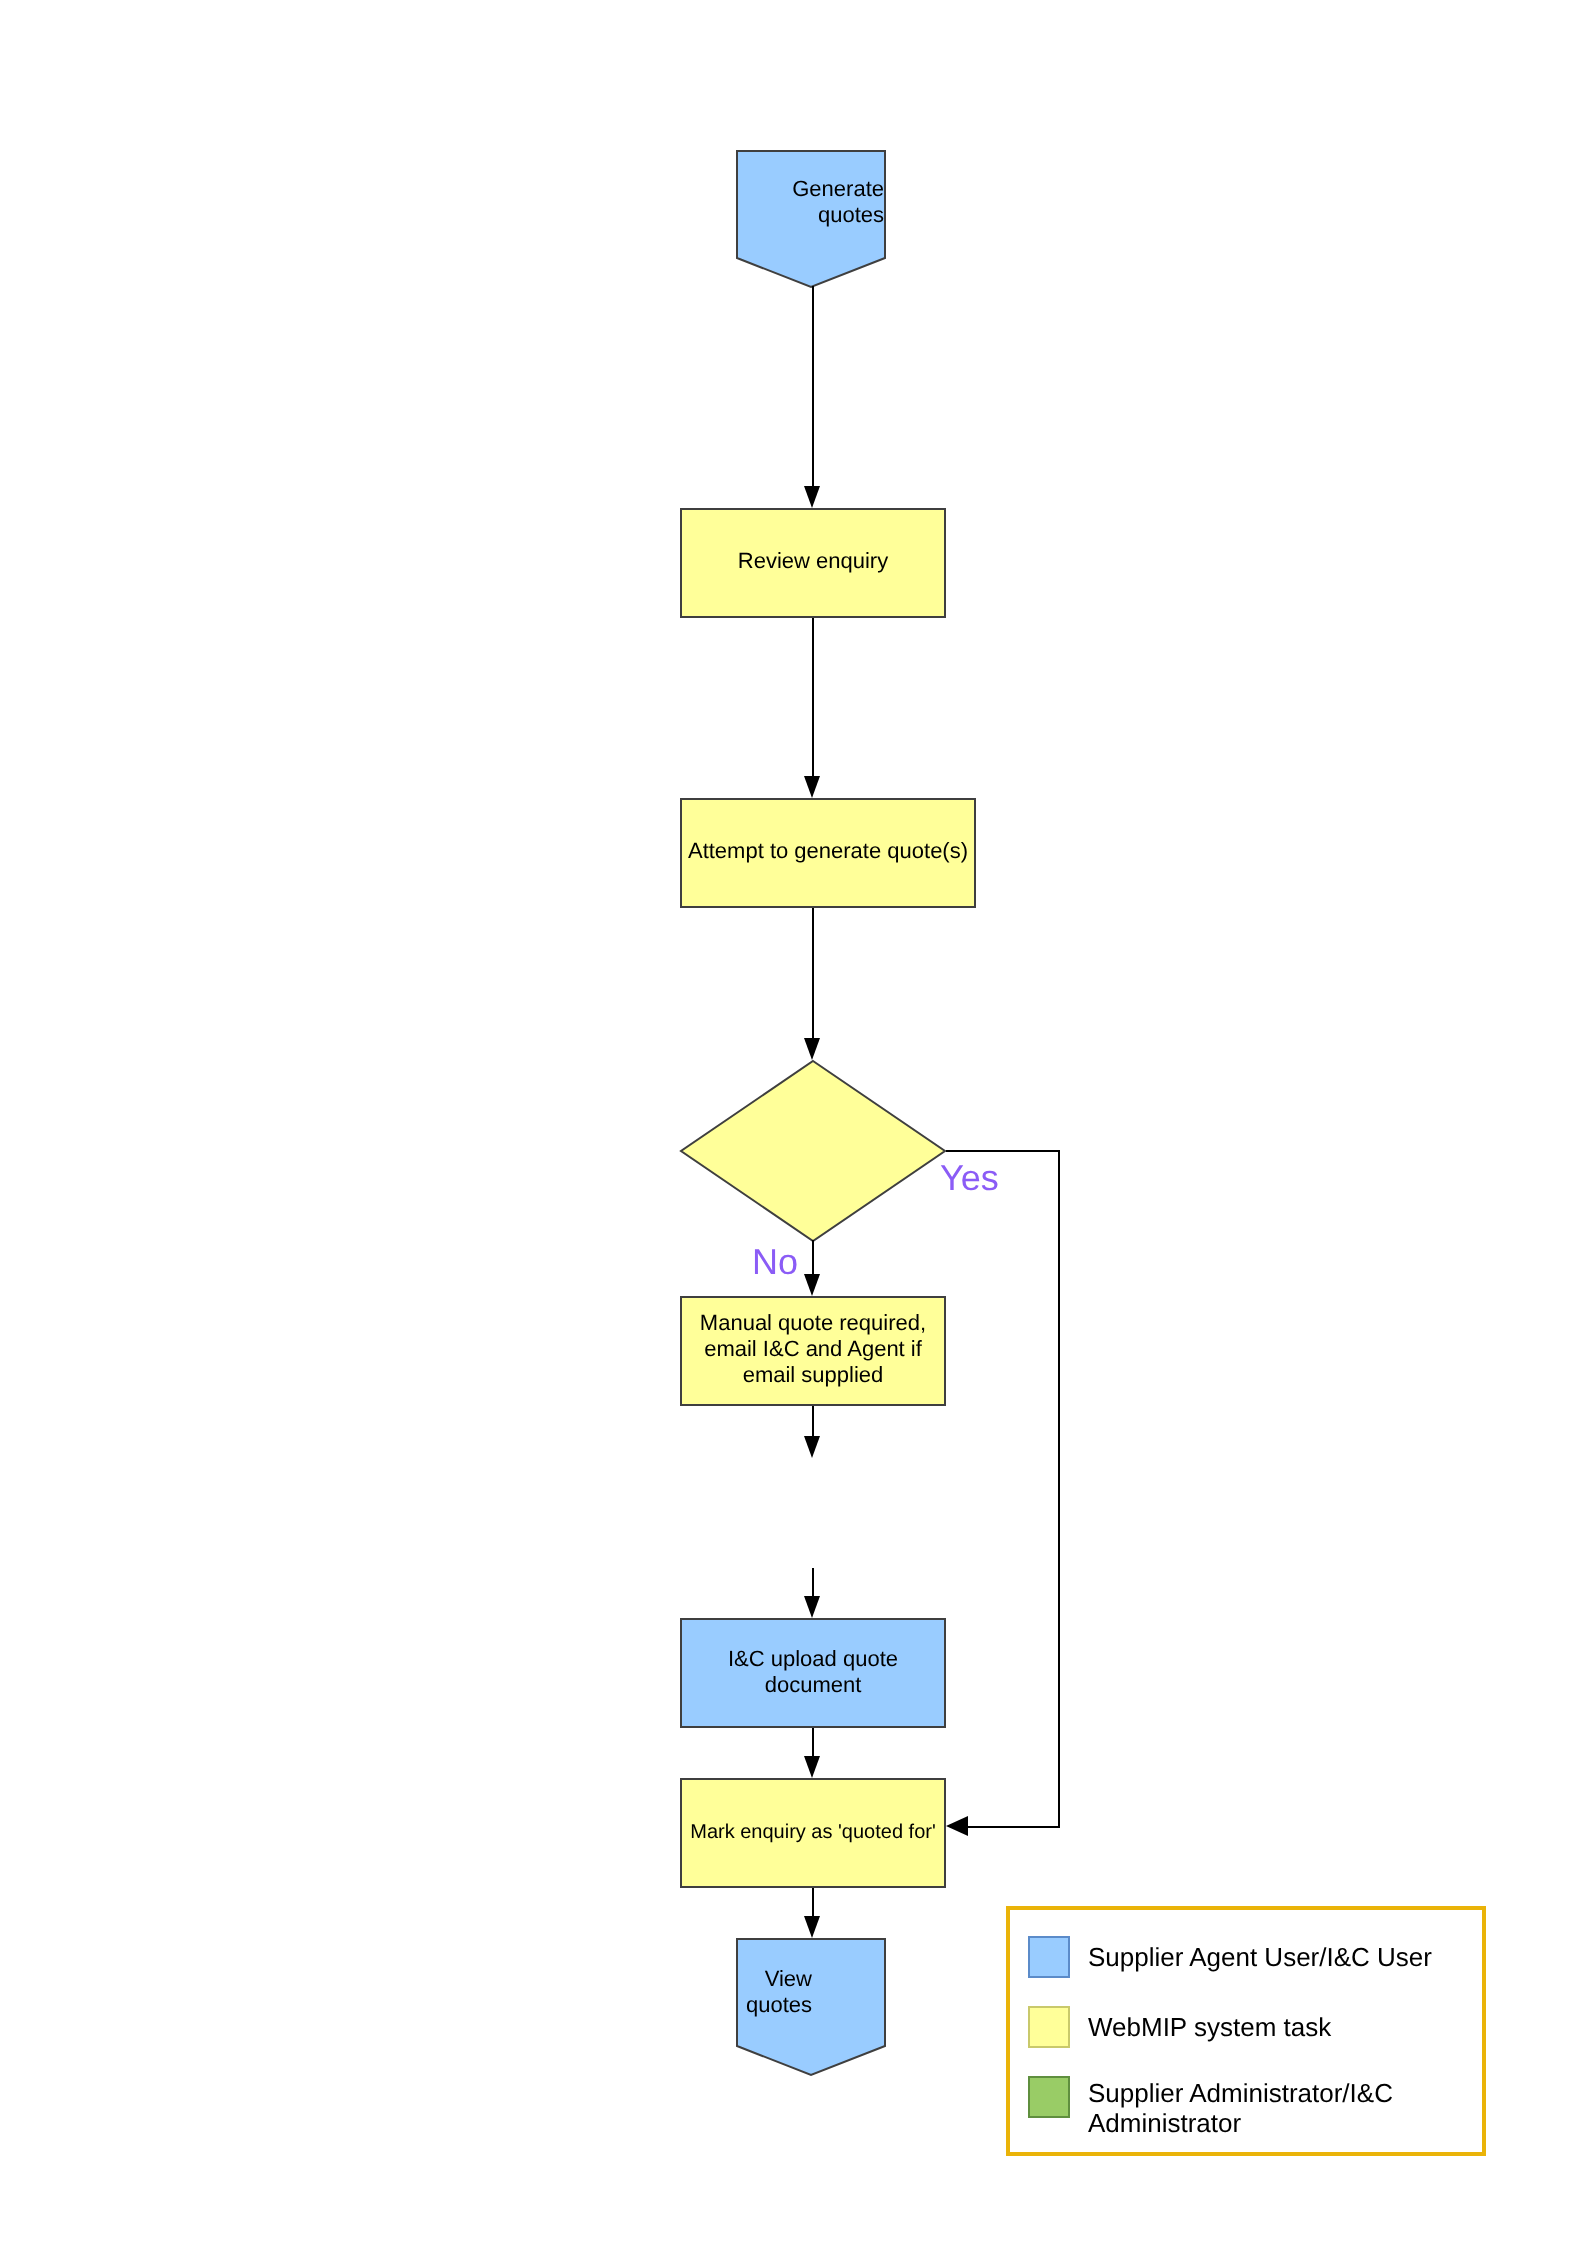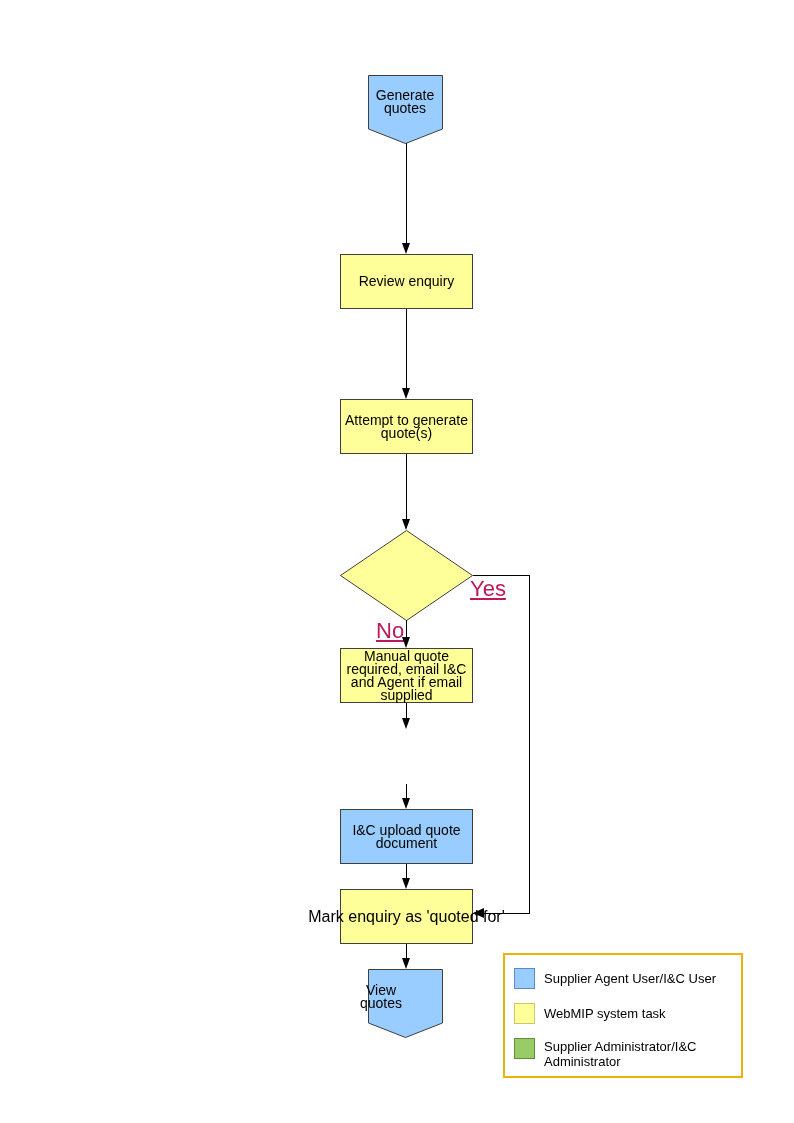--- a/index.html
+++ b/index.html
@@ -4,48 +4,48 @@
 <style>
   html,body{margin:0;padding:0;background:#ffffff;}
   .canvas{
     position:relative;width:794px;height:1123px;background:#ffffff;
     font-family:"Liberation Sans",sans-serif;color:#000;overflow:hidden;
   }
   
   .box{
     position:absolute;box-sizing:border-box;border:1px solid #3f3f3f;
     display:flex;align-items:center;justify-content:center;text-align:center;
-    font-size:14px;line-height:13px;padding:2px;color:#000;
+    font-size:11px;line-height:13px;padding:2px;color:#000;
   }
   .fill-yellow{background:#FFFF99;}
   .fill-blue{background:#99CCFF;}
-  .tight{font-size:16px;line-height:12px;white-space:nowrap;padding:4px;}
+  .tight{font-size:10px;line-height:12px;white-space:nowrap;padding:4px;}
   
   .shape-svg{position:absolute;overflow:visible;}
   .shape-svg polygon{stroke:#3f3f3f;stroke-width:1;}
   .poly-blue{fill:#99CCFF;}
   .poly-yellow{fill:#FFFF99;}
   .overlay-label{
     position:absolute;display:flex;align-items:center;justify-content:center;
-    text-align:center;font-size:14px;line-height:13px;color:#000;
+    text-align:right;font-size:11px;line-height:13px;color:#000;
   }
   
   .vline{position:absolute;width:1px;background:#000;}
   .hline{position:absolute;height:1px;background:#000;}
   .arrow-down{
     position:absolute;width:0;height:0;
     border-left:4px solid transparent;border-right:4px solid transparent;
     border-top:11px solid #000;
   }
   .arrow-left{
     position:absolute;width:0;height:0;
     border-top:5px solid transparent;border-bottom:5px solid transparent;
     border-right:11px solid #000;
   }
-  .branch-label{position:absolute;font-size:22px;line-height:22px;color:#be185d;text-decoration:underline;}
+  .branch-label{position:absolute;font-size:18px;line-height:22px;color:#8b5cf6;}
   
   .legend{
     position:absolute;left:503px;top:953px;width:240px;height:125px;
     border:2px solid #eab308;background:#fff;box-sizing:border-box;
   }
   .swatch{position:absolute;left:9px;width:21px;height:21px;box-sizing:border-box;}
   .swatch-blue{background:#99CCFF;border:1px solid #5b8bc9;}
   .swatch-yellow{background:#FFFF99;border:1px solid #c9c96b;}
   .swatch-green{background:#99CC66;border:1px solid #5f8f3e;}
   .legend-label{position:absolute;left:39px;width:188px;font-size:13px;line-height:15px;color:#000;}
@@ -63,21 +63,21 @@
   <div class="vline" style="left:406px;top:143px;height:100px;"></div>
   <div class="arrow-down" style="left:402px;top:243px;"></div>
 
   <div class="box fill-yellow" style="left:340px;top:254px;width:133px;height:55px;">
     <span>Review enquiry</span>
   </div>
 
   <div class="vline" style="left:406px;top:309px;height:79px;"></div>
   <div class="arrow-down" style="left:402px;top:388px;"></div>
 
-  <div class="box fill-yellow" style="left:340px;top:399px;width:133px;height:55px;">
+  <div class="box fill-yellow" style="left:340px;top:399px;width:148px;height:55px;">
     <span>Attempt to generate quote(s)</span>
   </div>
 
   <div class="vline" style="left:406px;top:454px;height:65px;"></div>
   <div class="arrow-down" style="left:402px;top:519px;"></div>
 
   <svg class="shape-svg" style="left:340px;top:530px;" width="134" height="91">
     <polygon class="poly-yellow" points="66.5,0.5 132.5,45.5 66.5,90.5 0.5,45.5"></polygon>
   </svg>
 

